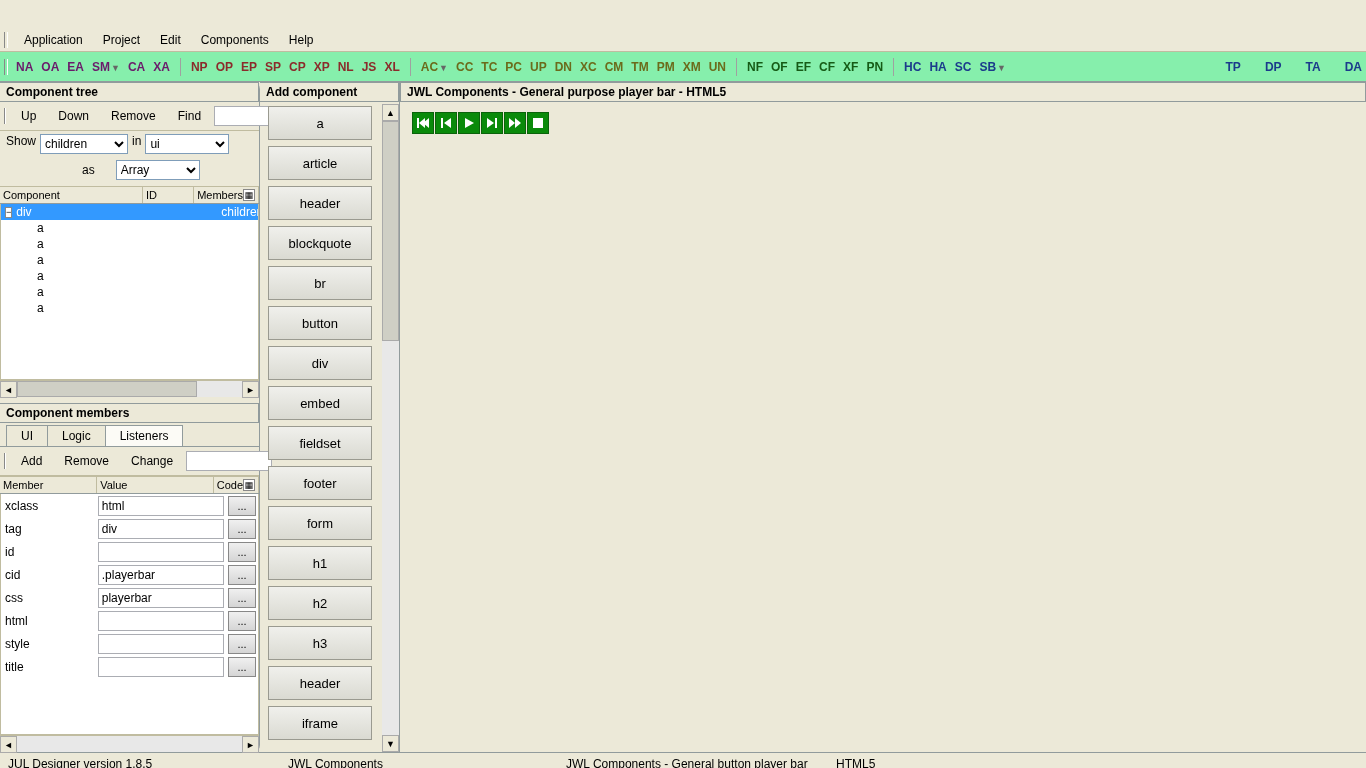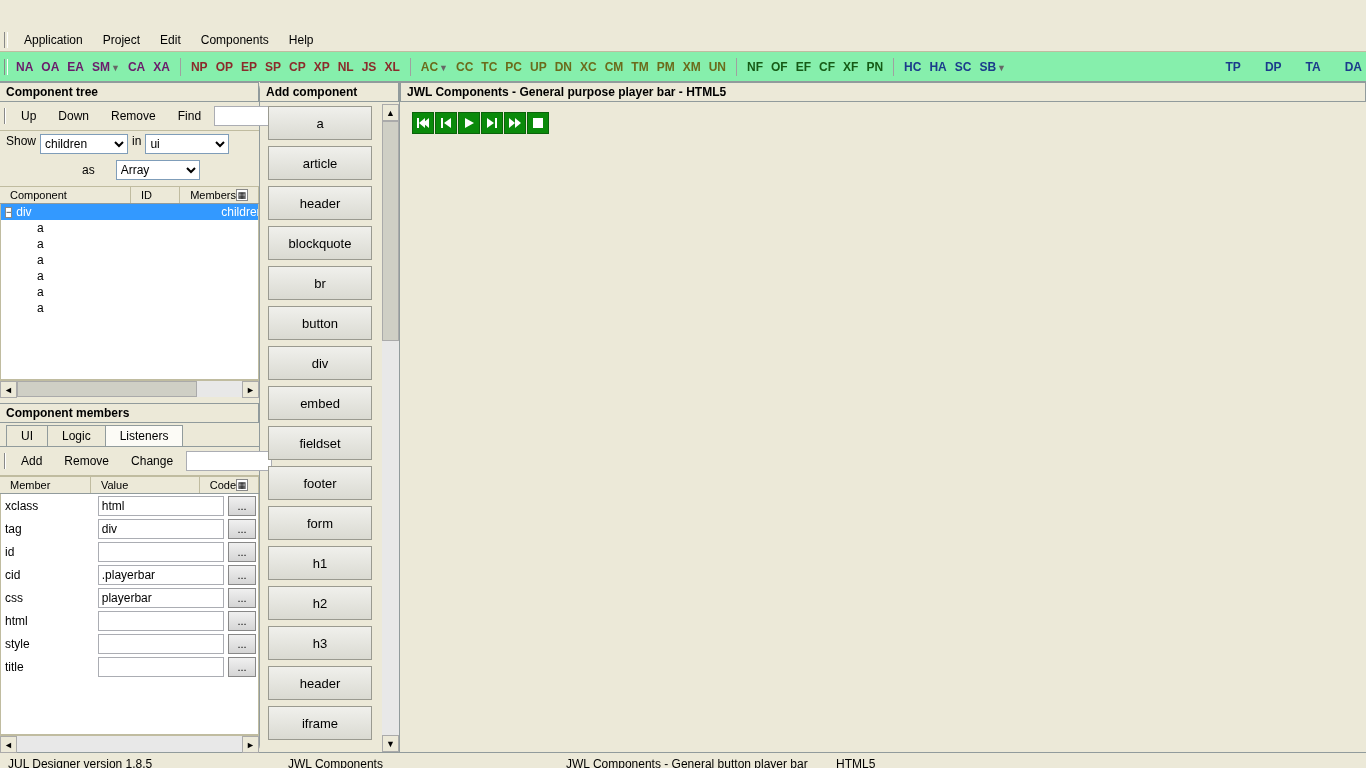--- a/index.html
+++ b/index.html
@@ -30,21 +30,21 @@
   .btn-row { display: flex; align-items: center; gap: 4px; padding: 4px 4px; border-bottom: 1px solid #c0bca0; }
   .btn-row .menubar-grip { margin-right: 2px; }
   .btn { padding: 2px 8px; background: #ece9d8; border: 1px solid transparent; cursor: pointer; }
   .inline-input { height: 20px; border: 1px solid #abadb3; background: #fff; padding: 0 3px; font-size: 12px; }
   .sel { height: 20px; border: 1px solid #7f9db9; background: #fff; font-size: 12px; }
 
   .show-row { display: flex; align-items: flex-start; gap: 4px; padding: 3px 6px; }
   .as-row { display: flex; align-items: center; justify-content: flex-start; gap: 21px; padding: 3px 6px 6px 82px; }
 
   .grid-head { display: flex; background: #ece9d8; border-top: 1px solid #c0bca0; border-bottom: 1px solid #919b9c; font-size: 11px; }
-  .gh-cell { padding: 2px 10px; border-right: 1px solid #c0bca0; }
+  .gh-cell { padding: 2px 3px; border-right: 1px solid #c0bca0; }
   .grid-body { background: #fff; border: 1px solid #c0bca0; border-top: none; overflow: auto; position: relative; }
   .tree { font-size: 12px; padding-top: 0; }
   .tree-row { display: flex; height: 16px; align-items: center; }
   .tree-row.sel-row { background: #3399ff; color: #fff; }
   .tree-toggle { width: 11px; height: 11px; border: 1px solid #888; display: flex; align-items: center; justify-content: center; font-size: 9px; line-height: 1; margin-left: 4px; margin-right: 4px; background: #fff; color: #000; }
   .tree-label { flex: 0 0 155px; }
   .tree-id { flex: 0 0 50px; }
   .tree-mem { }
   .tree-child { padding-left: 36px; color: #000; }
   .hscroll { display: flex; height: 17px; border-top: 1px solid #c0bca0; background: #ece9d8; }

